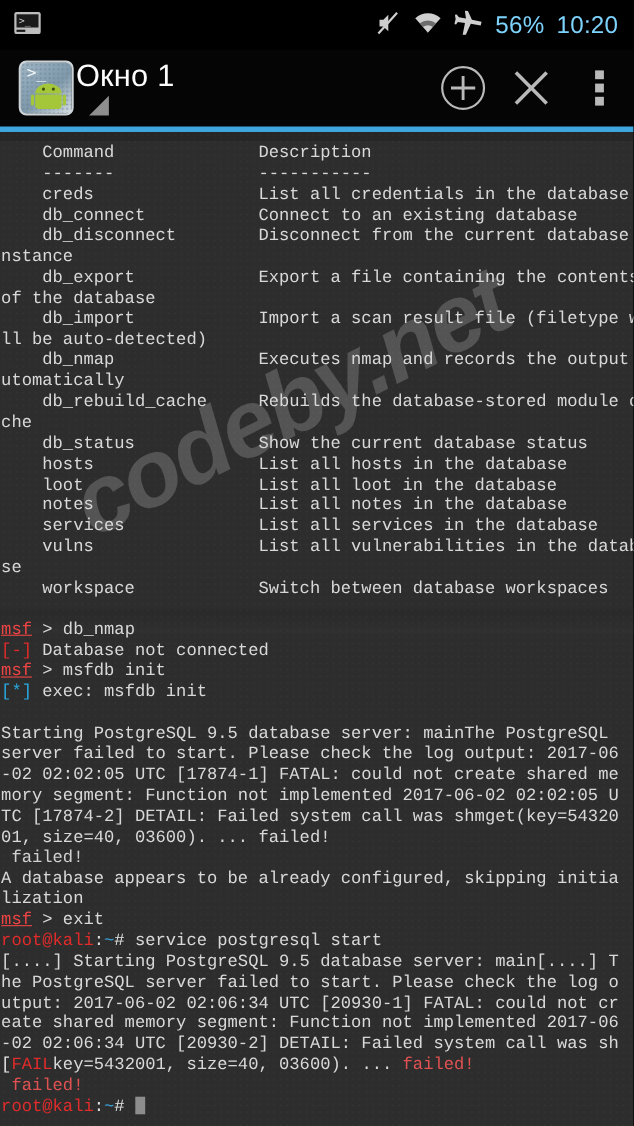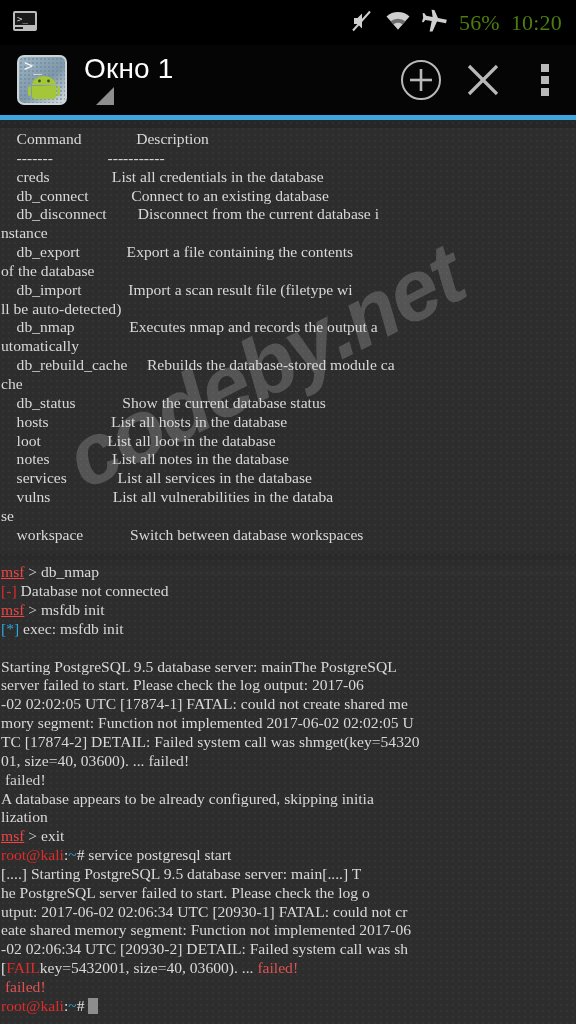--- a/index.html
+++ b/index.html
@@ -14,21 +14,21 @@
   
   #statusbar {
     position:absolute; left:0; top:0; width:576px; height:45px;
     background:#000;
     display:flex; align-items:center;
     padding:0 14px 0 12px;
   }
   #statusbar .left { display:flex; align-items:center; }
   #statusbar .right { margin-left:auto; display:flex; align-items:center; gap:11px; }
   .sb-text {
-    color:#4d7c0f; font-family:Liberation Serif, serif;
+    color:#7dd3fc; font-family:Liberation Sans, sans-serif;
     font-size:22px; letter-spacing:.2px;
   }
   .sb-icon { display:block; }
 
   
   #titlebar {
     position:absolute; left:0; top:45px; width:576px; height:70px;
     background:#050505;
     display:flex; align-items:center;
   }
@@ -43,21 +43,21 @@
   #app-icon .dots {
     position:absolute; inset:0;
     background-image:radial-gradient(#6e8494 .9px, transparent 1px);
     background-size:4px 4px; opacity:.55;
   }
   #app-icon .prompt {
     position:absolute; left:5px; top:2px; color:#f2f6f8;
     font-size:15px; font-family:"DejaVu Sans Mono", monospace; line-height:1;
   }
   #app-icon .droid { position:absolute; left:9px; bottom:2px; }
-  #title-texts { margin-left:17px; line-height:1.02; }
+  #title-texts { margin-left:2px; line-height:1.02; }
   #title-main {
     color:#fdfdfd; font-family:"Liberation Sans", sans-serif;
     font-size:28px; font-weight:400; letter-spacing:.2px;
   }
   #title-sub {
     color:#f2f2f2; font-family:"Liberation Sans", sans-serif;
     font-size:27px; font-weight:400; letter-spacing:.2px;
   }
   #title-dropdown {
     width:0; height:0; margin-left:12px; margin-top:4px;
@@ -97,21 +97,21 @@
     position:absolute; left:50px; top:300px;
     font-family:"Liberation Sans", sans-serif;
     font-size:86px; font-weight:bold; font-style:italic;
     color:rgba(255,255,255,.19);
     transform:rotate(-27deg); transform-origin:left top;
     white-space:nowrap; pointer-events:none; letter-spacing:-2px;
   }
   #term-text {
     position:absolute; left:0; top:0; width:564px;
     padding:10px 0 0 1px;
-    font-family:Liberation Serif, serif;
+    font-family:Liberation Mono, monospace;
     font-size:15.6px; line-height:18.85px;
     color:#d8d8d8; white-space:pre;
     letter-spacing:0px;
   }
   #term-text .line { height:18.85px; }
   .c-red    { color:#e02b2b; }
   .c-lred   { color:#e05252; }
   .c-cyan   { color:#29a8df; }
   .c-blue   { color:#3aa5dd; }
   .c-white  { color:#e2e2e2; }

